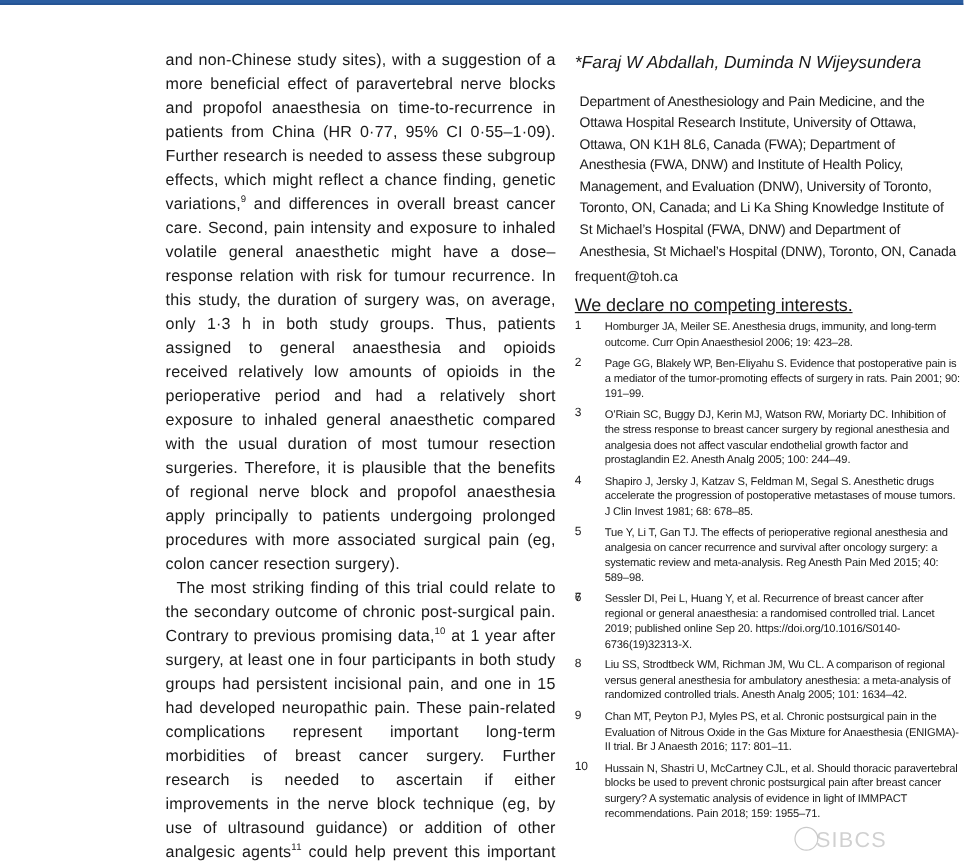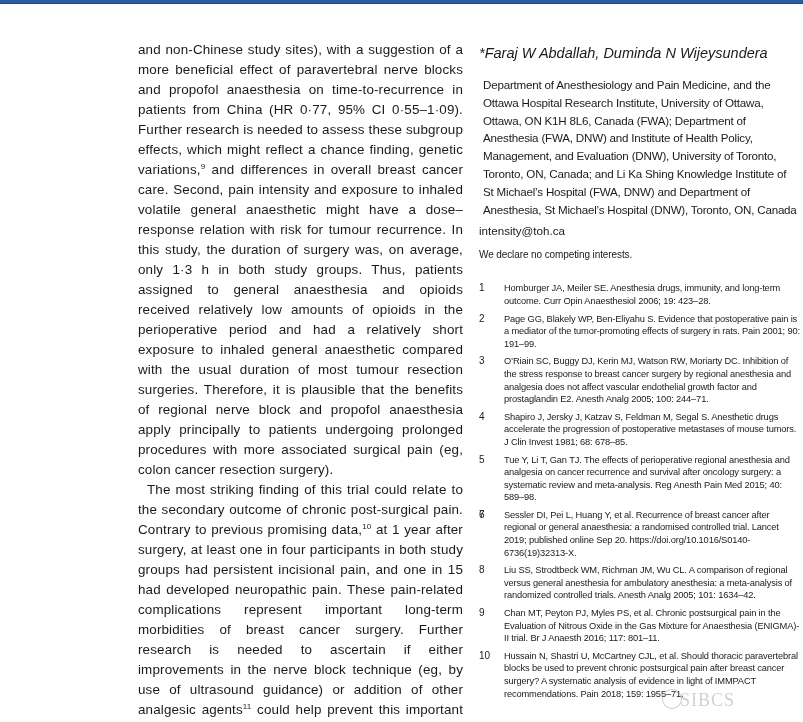--- a/index.html
+++ b/index.html
@@ -25,57 +25,57 @@
   }
   .authors {
     font-style:italic; font-size:14.5px; line-height:18px; margin:0 0 14px 0;
     color:#1a1a1a;
   }
   .affil {
     font-size:11.6px; line-height:17.8px; margin:4px; color:#1a1a1a;
     letter-spacing:-0.2px;
   }
   .email { font-size:11.6px; line-height:18px; margin:0; }
-  .declare { font-size:10px; line-height:14px; margin:8px 0 20px 0; letter-spacing:-0.1px; }
+  .declare { font-size:15px; line-height:14px; margin:8px 0 4px 0; letter-spacing:-0.1px;text-decoration:underline; }
   ol.refs { list-style:none; margin:0; padding:0; }
   ol.refs li {
     position:relative; padding-left:25px; font-size:9.3px; line-height:12.6px;
     margin-bottom:5px; letter-spacing:-0.15px;
   }
   ol.refs li .num {
     position:absolute; left:0; top:0; width:18px; font-size:10px;
   }
   .watermark {
     position:absolute; left:680px; top:690px; font-size:18px; color:rgba(150,150,150,0.45);
-    font-family:Liberation Serif, serif; letter-spacing:1px;
+    font-family:Liberation Sans, sans-serif; letter-spacing:1px;
   }
   .watermark-icon {
     position:absolute; left:662px; top:689px; width:18px; height:18px;
     border:1px solid rgba(150,150,150,0.5); border-radius:50%;
   }
 </style>
 </head>
 <body>
 
 <div class="top-rule"></div>
 
 <div class="left-col">
   <p><span>and non-Chinese study sites), with a suggestion of a more beneficial effect of paravertebral nerve blocks and propofol anaesthesia on time-to-recurrence in patients from China (HR 0·77, 95% CI 0·55–1·09). Further research is needed to assess these subgroup effects, which might reflect a chance finding, genetic variations,</span><sup>9</sup><span> and differences in overall breast cancer care. Second, pain intensity and exposure to inhaled volatile general anaesthetic might have a dose–response relation with risk for tumour recurrence. In this study, the duration of surgery was, on average, only 1·3 h in both study groups. Thus, patients assigned to general anaesthesia and opioids received relatively low amounts of opioids in the perioperative period and had a relatively short exposure to inhaled general anaesthetic compared with the usual duration of most tumour resection surgeries. Therefore, it is plausible that the benefits of regional nerve block and propofol anaesthesia apply principally to patients undergoing prolonged procedures with more associated surgical pain (eg, colon cancer resection surgery).</span></p>
   <p class="indent"><span>The most striking finding of this trial could relate to the secondary outcome of chronic post-surgical pain. Contrary to previous promising data,</span><sup>10</sup><span> at 1 year after surgery, at least one in four participants in both study groups had persistent incisional pain, and one in 15 had developed neuropathic pain. These pain-related complications represent important long-term morbidities of breast cancer surgery. Further research is needed to ascertain if either improvements in the nerve block technique (eg, by use of ultrasound guidance) or addition of other analgesic agents</span><sup>11</sup><span> could help prevent this important and frequent cause of postoperative morbidity.</span></p>
 </div>
 
 <div class="right-col">
   <p class="authors">*Faraj W Abdallah, Duminda N Wijeysundera</p>
   <p class="affil">Department of Anesthesiology and Pain Medicine, and the Ottawa Hospital Research Institute, University of Ottawa, Ottawa, ON K1H 8L6, Canada (FWA); Department of Anesthesia (FWA, DNW) and Institute of Health Policy, Management, and Evaluation (DNW), University of Toronto, Toronto, ON, Canada; and Li Ka Shing Knowledge Institute of St Michael’s Hospital (FWA, DNW) and Department of Anesthesia, St Michael’s Hospital (DNW), Toronto, ON, Canada</p>
-  <p class="email">intensity@toh.ca</p>
+  <p class="email">frequent@toh.ca</p>
   <p class="declare">We declare no competing interests.</p>
   <ol class="refs">
     <li><span class="num">1</span><span>Homburger JA, Meiler SE. Anesthesia drugs, immunity, and long-term outcome. Curr Opin Anaesthesiol 2006; 19: 423–28.</span></li>
     <li><span class="num">2</span><span>Page GG, Blakely WP, Ben-Eliyahu S. Evidence that postoperative pain is a mediator of the tumor-promoting effects of surgery in rats. Pain 2001; 90: 191–99.</span></li>
-    <li><span class="num">3</span><span>O’Riain SC, Buggy DJ, Kerin MJ, Watson RW, Moriarty DC. Inhibition of the stress response to breast cancer surgery by regional anesthesia and analgesia does not affect vascular endothelial growth factor and prostaglandin E2. Anesth Analg 2005; 100: 244–71.</span></li>
+    <li><span class="num">3</span><span>O’Riain SC, Buggy DJ, Kerin MJ, Watson RW, Moriarty DC. Inhibition of the stress response to breast cancer surgery by regional anesthesia and analgesia does not affect vascular endothelial growth factor and prostaglandin E2. Anesth Analg 2005; 100: 244–49.</span></li>
     <li><span class="num">4</span><span>Shapiro J, Jersky J, Katzav S, Feldman M, Segal S. Anesthetic drugs accelerate the progression of postoperative metastases of mouse tumors. J Clin Invest 1981; 68: 678–85.</span></li>
     <li><span class="num">5</span><span>Tue Y, Li T, Gan TJ. The effects of perioperative regional anesthesia and analgesia on cancer recurrence and survival after oncology surgery: a systematic review and meta-analysis. Reg Anesth Pain Med 2015; 40: 589–98.</span></li>
     <li><span class="num">6</span></li>
     <li><span class="num">7</span><span>Sessler DI, Pei L, Huang Y, et al. Recurrence of breast cancer after regional or general anaesthesia: a randomised controlled trial. Lancet 2019; published online Sep 20. https://doi.org/10.1016/S0140-6736(19)32313-X.</span></li>
     <li><span class="num">8</span><span>Liu SS, Strodtbeck WM, Richman JM, Wu CL. A comparison of regional versus general anesthesia for ambulatory anesthesia: a meta-analysis of randomized controlled trials. Anesth Analg 2005; 101: 1634–42.</span></li>
     <li><span class="num">9</span><span>Chan MT, Peyton PJ, Myles PS, et al. Chronic postsurgical pain in the Evaluation of Nitrous Oxide in the Gas Mixture for Anaesthesia (ENIGMA)-II trial. Br J Anaesth 2016; 117: 801–11.</span></li>
     <li><span class="num">10</span><span>Hussain N, Shastri U, McCartney CJL, et al. Should thoracic paravertebral blocks be used to prevent chronic postsurgical pain after breast cancer surgery? A systematic analysis of evidence in light of IMMPACT recommendations. Pain 2018; 159: 1955–71.</span></li>
 
   </ol>
 </div>

